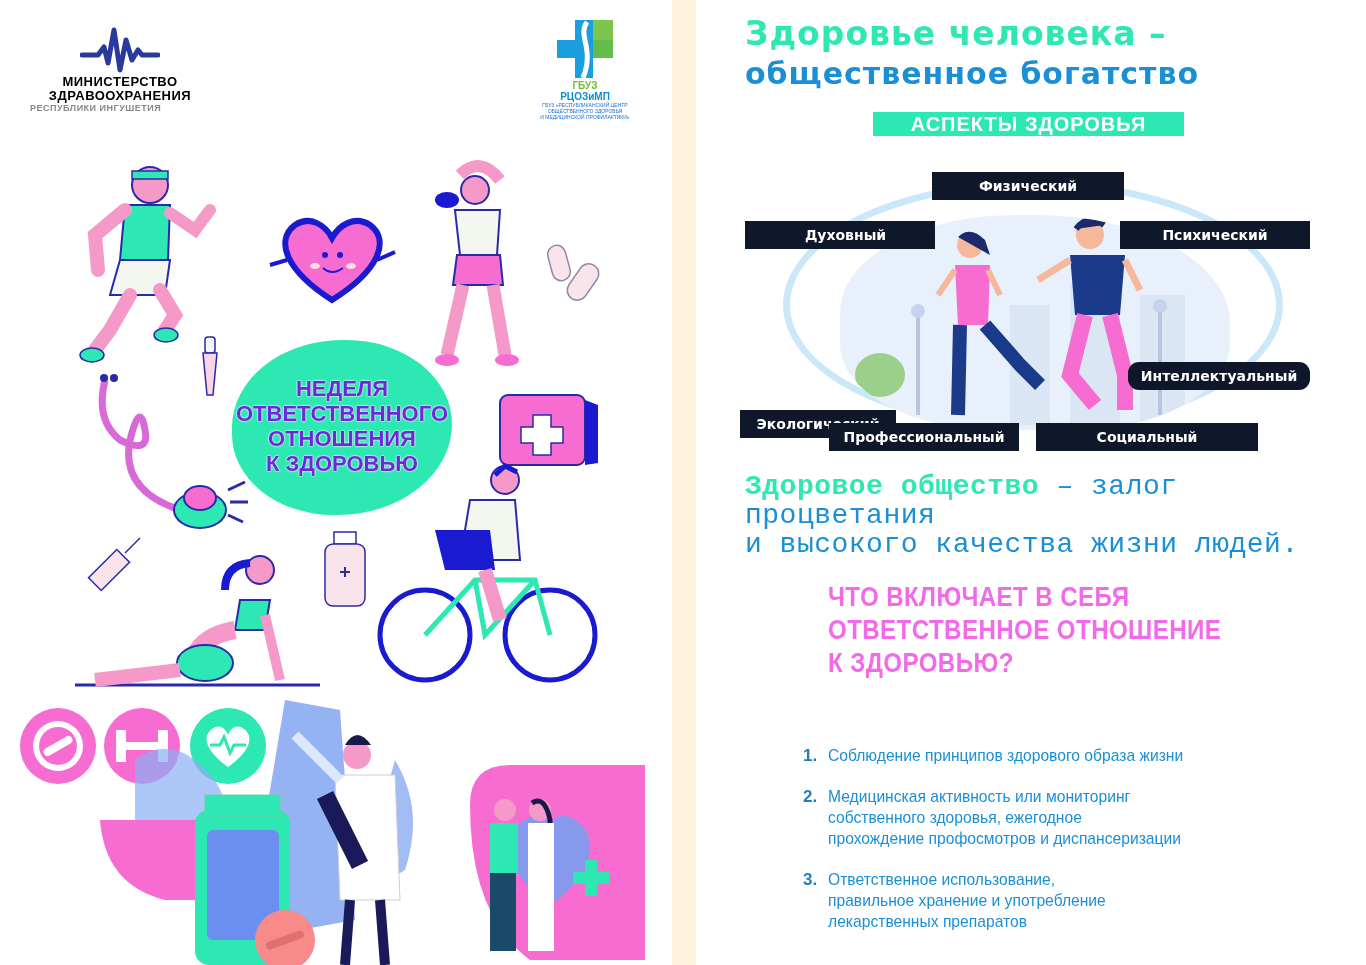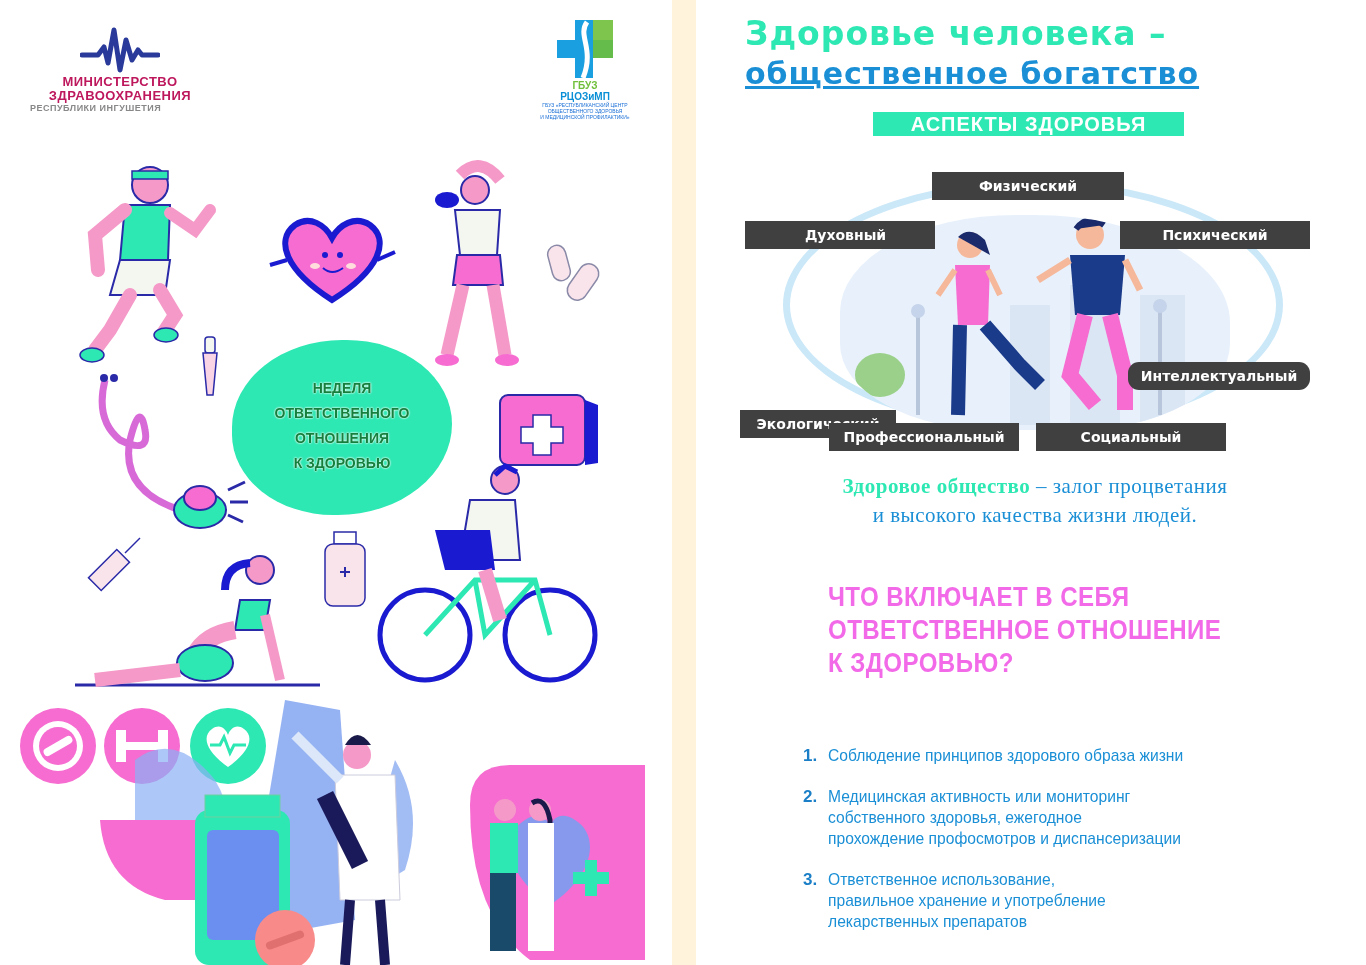--- a/index.html
+++ b/index.html
@@ -3,42 +3,42 @@
 <meta charset="utf-8">
 <style>
   * { box-sizing: border-box; margin: 0; padding: 0; }
   body { width: 1366px; height: 965px; background: #ffffff; position: relative; overflow: hidden; font-family: "DejaVu Sans", sans-serif; }
   .abs { position: absolute; }
   .divider { left: 672px; top: 0; width: 24px; height: 965px; background: #fff3dc; }
 
   
   .ministry-logo { left: 30px; top: 25px; width: 180px; }
   .ministry-logo svg { display: block; margin: 0 auto; }
-  .ministry-l1, .ministry-l2 { font-family: "Liberation Sans", sans-serif; font-weight: bold; color: #be185d; font-size: 13px; text-align: center; letter-spacing: 0.5px; line-height: 14px; }
+  .ministry-l1, .ministry-l2 { font-family: "Liberation Sans", sans-serif; font-weight: bold; color: #000000; font-size: 13px; text-align: center; letter-spacing: 0.5px; line-height: 14px; }
   .ministry-l3 { font-family: "Liberation Sans", sans-serif; font-weight: bold; color: #888; font-size: 9px; letter-spacing: 0.5px; }
 
   .center-logo { left: 530px; top: 18px; width: 110px; text-align: center; }
   .center-abbr1, .center-abbr2 { font-family: "Liberation Sans", sans-serif; font-weight: bold; color: #6fbf3a; font-size: 10px; line-height: 11px; }
   .center-abbr2 { color: #0a8fd6; }
   .center-full { font-family: "Liberation Sans", sans-serif; font-size: 5px; color: #1a6fd6; line-height: 6px; }
 
   .week-blob { left: 232px; top: 340px; width: 220px; height: 175px; background: #2de8b3; border-radius: 50% 48% 52% 46%; }
-  .week-title { left: 222px; top: 376px; width: 240px; text-align: center; font-family: "Liberation Sans", sans-serif; font-weight: bold; font-size: 14px; line-height: 25px; color: #15803d; text-shadow: 0 0 2px #fff, 0 0 2px #fff; }
+  .week-title { left: 222px; top: 376px; width: 240px; text-align: center; font-family: "Liberation Sans", sans-serif; font-weight: bold; font-size: 22px; line-height: 25px; color: #6d28d9; text-shadow: 0 0 2px #fff, 0 0 2px #fff; }
 
   
   .headline1 { left: 745px; top: 14px; font-family: "DejaVu Sans", sans-serif; font-weight: bold; font-size: 33px; color: #2de8b3; letter-spacing: 1px; }
-  .headline2 { left: 745px; top: 56px; font-family: "DejaVu Sans", sans-serif; font-weight: bold; font-size: 30px; color: #1a8fd6; letter-spacing: 1px; text-decoration: underline; }
+  .headline2 { left: 745px; top: 56px; font-family: "DejaVu Sans", sans-serif; font-weight: bold; font-size: 30px; color: #1a8fd6; letter-spacing: 1px; }
   .aspects-btn { left: 873px; top: 112px; width: 311px; height: 24px; background: #2de8b3; color: #fff; font-family: "Liberation Sans", sans-serif; font-weight: bold; font-size: 20px; display: flex; align-items: center; justify-content: center; letter-spacing: 1px; }
 
   .ring { left: 783px; top: 180px; width: 500px; height: 250px; border: 7px solid #cbe8f8; border-radius: 50%; }
   .scene { left: 840px; top: 215px; width: 390px; height: 215px; background: #e8f1fb; border-radius: 45% 50% 40% 40%; overflow: hidden; }
 
-  .aspect { background: #404040; color: #fff; font-family: "DejaVu Sans", sans-serif; font-weight: bold; font-size: 14px; height: 28px; display: flex; align-items: center; justify-content: center; }
-
-  .tagline { left: 745px; top: 472px; width: 580px; text-align: center; font-family: Liberation Serif, serif; font-size: 21px; line-height: 29px; color: #1a8fd6; letter-spacing: 0.5px; }
+  .aspect { background: #0f172a; color: #fff; font-family: "DejaVu Sans", sans-serif; font-weight: bold; font-size: 14px; height: 28px; display: flex; align-items: center; justify-content: center; }
+
+  .tagline { left: 745px; top: 472px; width: 580px; font-family: Liberation Mono, monospace; font-size: 28px; line-height: 29px; color: #1a8fd6; letter-spacing: 0.5px; }
   .tagline .hl { color: #2de8b3; font-weight: bold; }
 
   .question { left: 828px; top: 580px; font-family: "Liberation Sans", sans-serif; font-weight: bold; font-size: 28px; line-height: 33px; color: #f26ae8; transform: scaleX(0.86); transform-origin: left; letter-spacing: 0.5px; }
 
   .list { left: 803px; top: 745px; width: 450px; }
   .list-item { display: flex; margin-bottom: 20px; font-family: "Liberation Sans", sans-serif; font-size: 17px; line-height: 21px; color: #1a8fd6; }
   .list-num { width: 25px; font-weight: bold; color: #1a7fc6; flex-shrink: 0; }
   .list-text { transform: scaleX(0.92); transform-origin: left; }
 
   .icon-circle { width: 76px; height: 76px; border-radius: 50%; display: flex; align-items: center; justify-content: center; }
@@ -253,21 +253,21 @@
     <path d="M245 100 L230 160 L255 190 M270 100 L285 160 L285 195" stroke="#f66cd0" stroke-width="16" fill="none"></path>
   </svg>
 </div>
 
 <div class="abs aspect" style="left:932px;top:172px;width:192px;">Физический</div>
 <div class="abs aspect" style="left:745px;top:221px;width:190px;padding-left:11px;">Духовный</div>
 <div class="abs aspect" style="left:1120px;top:221px;width:190px;">Психический</div>
 <div class="abs aspect" style="left:740px;top:362px;width:156px;margin-top:48px;">Экологический</div>
 <div class="abs aspect" style="left:1128px;top:362px;width:182px;border-radius:11px;">Интеллектуальный</div>
 <div class="abs aspect" style="left:829px;top:423px;width:190px;">Профессиональный</div>
-<div class="abs aspect" style="left:1036px;top:423px;width:190px;">Социальный</div>
+<div class="abs aspect" style="left:1036px;top:423px;width:222px;">Социальный</div>
 
 <div class="abs tagline">
   <div><span class="hl">Здоровое общество</span><span> – залог процветания</span></div>
   <div>и высокого качества жизни людей.</div>
 </div>
 
 <div class="abs question">
   <div>ЧТО ВКЛЮЧАЕТ В СЕБЯ</div>
   <div>ОТВЕТСТВЕННОЕ ОТНОШЕНИЕ</div>
   <div>К ЗДОРОВЬЮ?</div>

